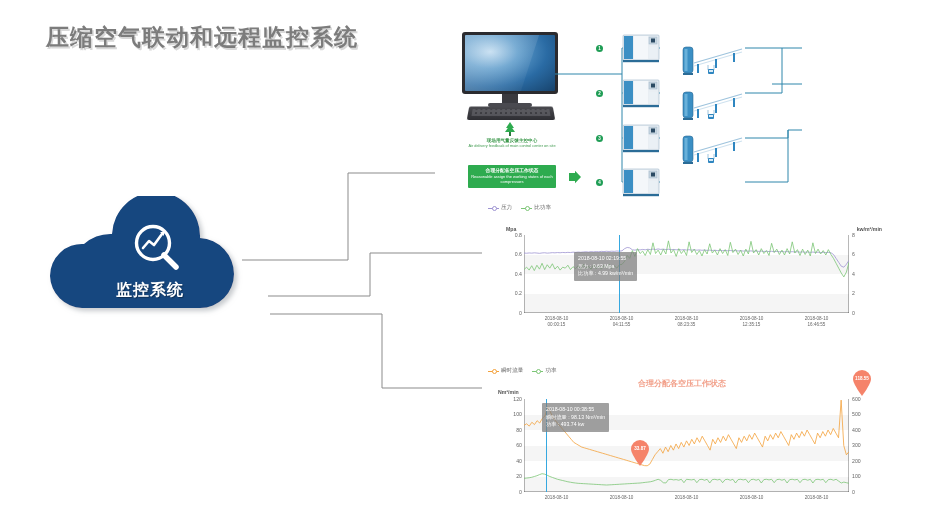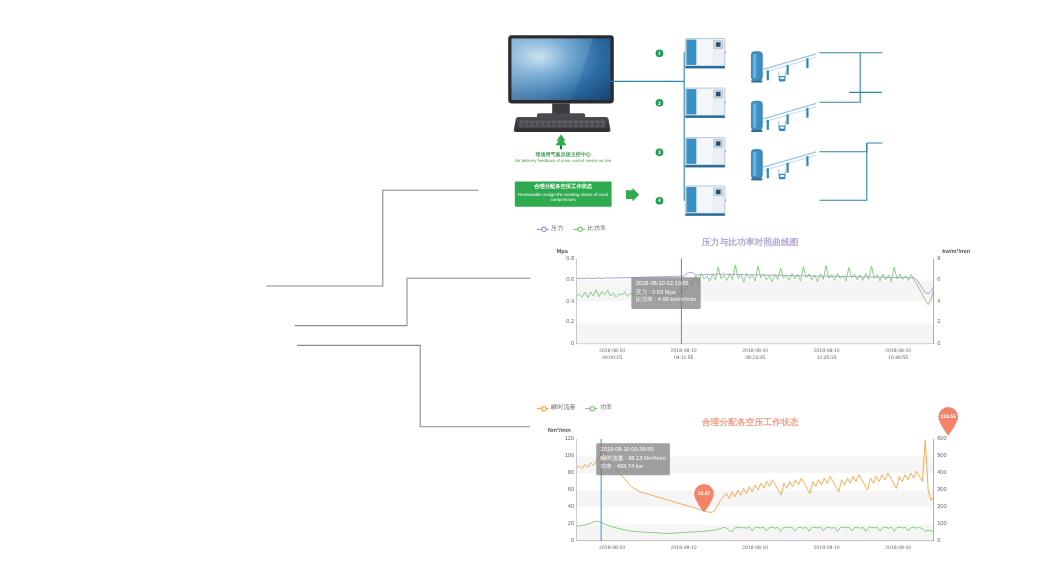--- a/index.html
+++ b/index.html
@@ -129,27 +129,54 @@
   .pin-label{
     position:absolute; width:20px; text-align:center; top:6px;
     font-size:4.6px; color:#fff; font-weight:bold;
   }
 </style>
 </head>
 <body>
 
 <div id="slide">
 
+  <div class="slide-title">压缩空气联动和远程监控系统</div>
 
   <svg class="connector" style="left:230px; top:168px; width:260px; height:260px;" viewBox="0 0 260 260">
     <path d="M 12 92 L 118 92 L 118 5 L 205 5" stroke="#8b8b8b" stroke-width="1" fill="none"></path>
     <path d="M 38 128 L 140 128 L 140 85 L 255 85" stroke="#8b8b8b" stroke-width="1" fill="none"></path>
     <path d="M 40 146 L 152 146 L 152 220 L 255 220" stroke="#8b8b8b" stroke-width="1" fill="none"></path>
   </svg>
 
+  <div class="cloud-wrap">
+    <svg class="cloud-svg" width="250" height="136" viewBox="0 0 250 136">
+      <defs>
+        <filter id="cshadow" x="-20%" y="-20%" width="150%" height="150%">
+          <feDropShadow dx="3" dy="3" stdDeviation="2.5" flood-color="#9aa0a6" flood-opacity="0.55"></feDropShadow>
+        </filter>
+      </defs>
+      <path filter="url(#cshadow)" fill="#14467f" d="
+        M 78 38
+        A 44 44 0 0 1 166 42
+        A 36 36 0 0 1 200 78
+        A 34 34 0 0 1 166 112
+        L 48 112
+        A 33 33 0 0 1 16 80
+        A 32 32 0 0 1 50 48
+        A 40 40 0 0 1 78 38 Z"></path>
+    </svg>
+
+    <svg class="cloud-icon" viewBox="0 0 54 52">
+      <circle cx="23" cy="21" r="16.5" fill="none" stroke="#ffffff" stroke-width="3.4"></circle>
+      <polyline points="13,26 19,19 24,23 32,12" fill="none" stroke="#ffffff" stroke-width="2.6" stroke-linecap="round" stroke-linejoin="round"></polyline>
+      <polygon points="30,10 34,10 34,14" fill="#ffffff"></polygon>
+      <line x1="34" y1="33" x2="46" y2="45" stroke="#ffffff" stroke-width="5.5" stroke-linecap="round"></line>
+    </svg>
+    <div class="cloud-label">监控系统</div>
+  </div>
 
   <div class="diagram">
 
     <div class="monitor">
       <div class="screen-outer">
         <div class="screen-inner"></div>
       </div>
       <div class="monitor-neck"></div>
       <div class="monitor-base"></div>
       <div class="keyboard"></div>
@@ -286,21 +313,20 @@
     <div class="chart-legend" id="c1-legend" style="left:6px; top:2px;">
         <div class="lg-item">
           <span class="lg-mark" style="color: rgb(158, 148, 210); background: rgb(158, 148, 210);"></span>
           <span class="lg-text">压力</span>
         </div>
         <div class="lg-item">
           <span class="lg-mark" style="color: rgb(124, 197, 118); background: rgb(124, 197, 118);"></span>
           <span class="lg-text">比功率</span>
         </div>
       </div>
-    <div class="chart-title" id="c1-title" style="left: 0px; top: 13px; color: rgb(179, 166, 214);">压力与比功率对照曲线图</div>
     <div class="axis-unit" id="c1-yunit" style="left:24px; top:24px;">Mpa</div>
     <div class="axis-unit" id="c1-y2unit" style="right:0px; top:24px;">kw/m³/min</div>
     <div class="plot" id="c1-plot" style="left:42px; top:33px; width:325px; height:78px;">
         <div class="band" style="top: 19.5px; height: 19.5px;"></div>
         <div class="band" style="top: 58.5px; height: 19.5px;"></div>
         <svg width="325" height="78" style="position: absolute; left: 0px; top: 0px;">
           <path d="M0 0 L0 78" stroke="#333" stroke-width="0.7" fill="none"></path>
           <path d="M325 0 L325 78" stroke="#333" stroke-width="0.7" fill="none"></path>
           <path d="M0 78 L325 78" stroke="#333" stroke-width="0.7" fill="none"></path>
         </svg>

